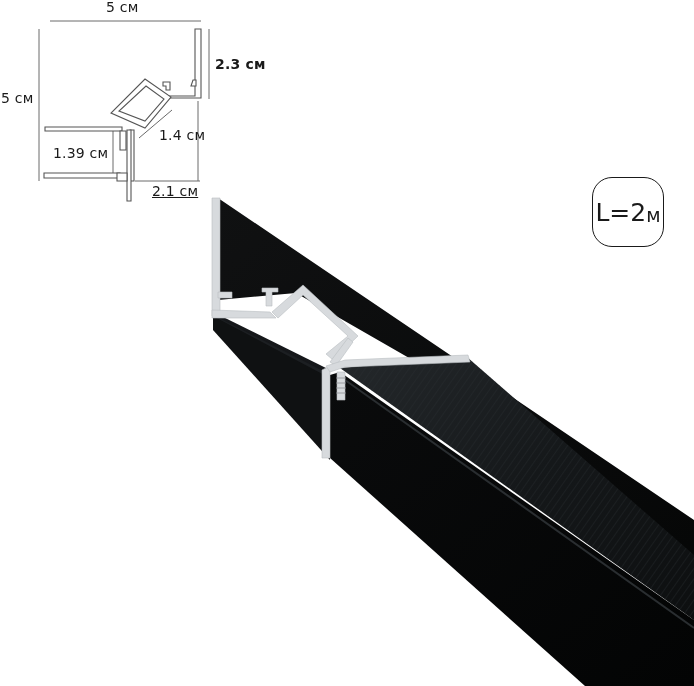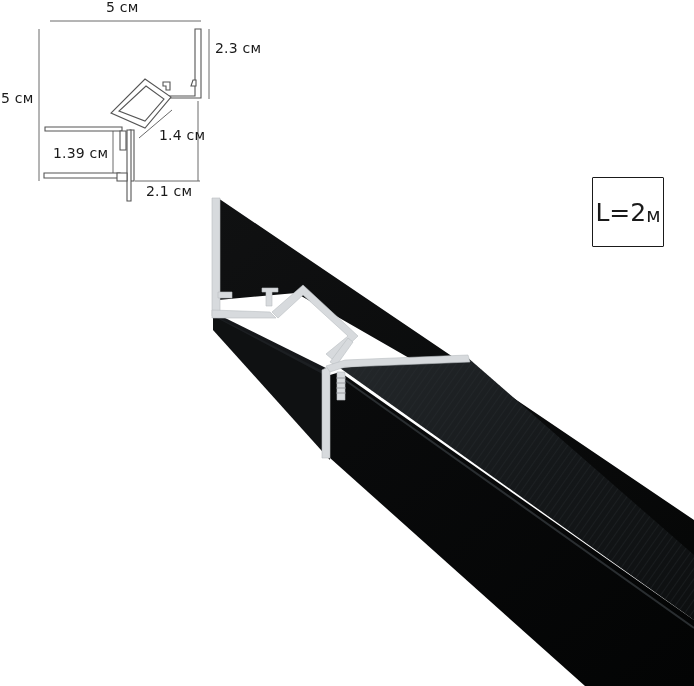--- a/index.html
+++ b/index.html
@@ -1,21 +1,21 @@
 <!DOCTYPE html>
 <html><head>
 <meta charset="utf-8">
 <style>
   html, body { margin: 0; padding: 0; background: #ffffff; }
   body { width: 694px; height: 686px; position: relative; overflow: hidden;
          font-family: "DejaVu Sans", "Liberation Sans", sans-serif; }
   .layer { position: absolute; left: 0; top: 0; width: 694px; height: 686px; }
   .dim-label { position: absolute; font-size: 14px; color: #1a1a1a; white-space: nowrap; letter-spacing: 0.2px; }
   .badge { position: absolute; left: 592px; top: 177px; width: 72px; height: 70px;
-           border: 1.6px solid #1a1a1a; border-radius: 1px; box-sizing: border-box;
+           border: 1.6px solid #1a1a1a; border-radius: 20px; box-sizing: border-box;
            display: flex; align-items: center; justify-content: center;
            font-size: 25px; color: #1a1a1a; letter-spacing: 0px; }
   .badge .unit { font-size: 19px; margin-top: 6px; }
 </style>
 </head>
 <body>
 
 <svg class="layer" viewBox="0 0 694 686" xmlns="http://www.w3.org/2000/svg">
   <g stroke="#6a6a6a" stroke-width="1" fill="none">
 
@@ -51,24 +51,24 @@
     <path d="M130 130 L134 130 L134 181 L130 181 Z"></path>
     <path d="M127 130 L131 130 L131 201 L127 201 Z"></path>
 
     <path d="M44 173 L120 173 L120 178 L44 178 Z"></path>
     <path d="M117 173 L127 173 L127 181 L117 181 Z"></path>
   </g>
 </svg>
 
 <div class="dim-label" style="left:106px; top:-1px;">5 см</div>
 <div class="dim-label" style="left:1px; top:90px;">5 см</div>
-<div class="dim-label" style="left:215px; top:40px;">2.3 см</div>
+<div class="dim-label" style="left:215px; top:56px;font-weight:bold;">2.3 см</div>
 <div class="dim-label" style="left:159px; top:127px;">1.4 см</div>
 <div class="dim-label" style="left:53px; top:145px;">1.39 см</div>
-<div class="dim-label" style="left:146px; top:183px;">2.1 см</div>
+<div class="dim-label" style="left:152px; top:183px;text-decoration:underline;">2.1 см</div>
 
 <div class="badge">
   <span>L=2</span>
     <span class="unit">м</span>
 </div>
 
 <svg class="layer" viewBox="0 0 694 686" xmlns="http://www.w3.org/2000/svg">
   <defs>
     <linearGradient id="topFace" x1="0" y1="0" x2="1" y2="1">
       <stop offset="0" stop-color="#24282b"></stop>

